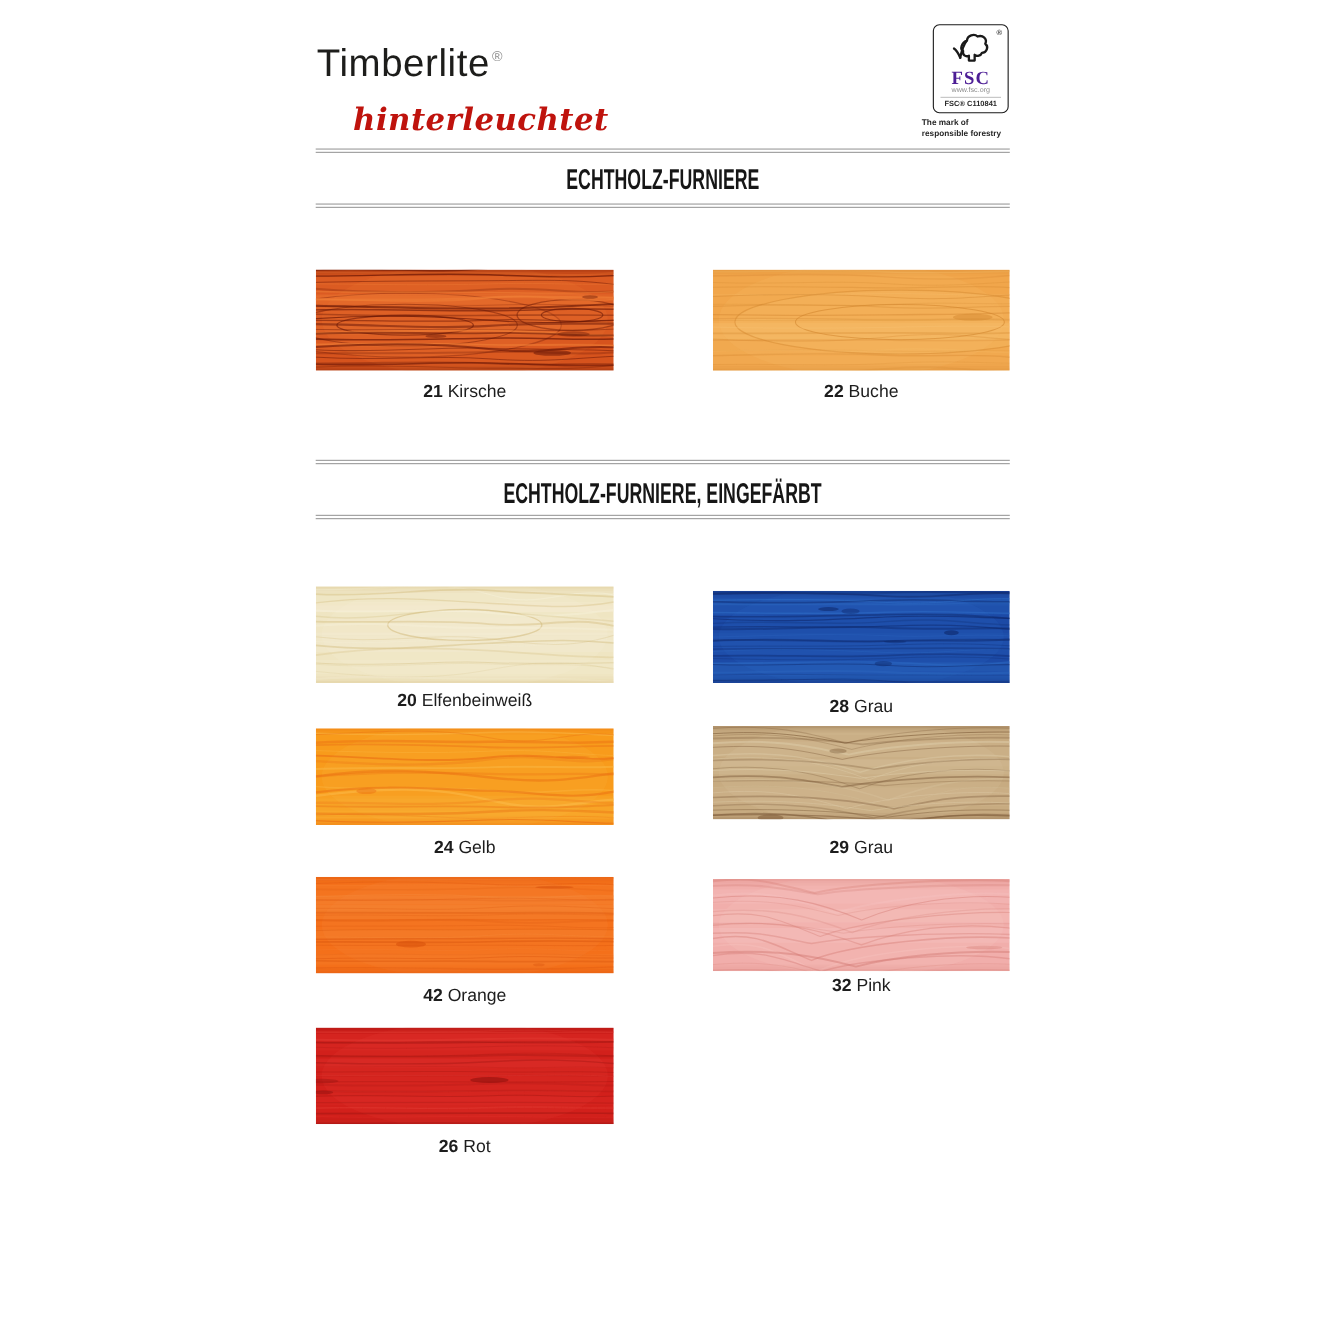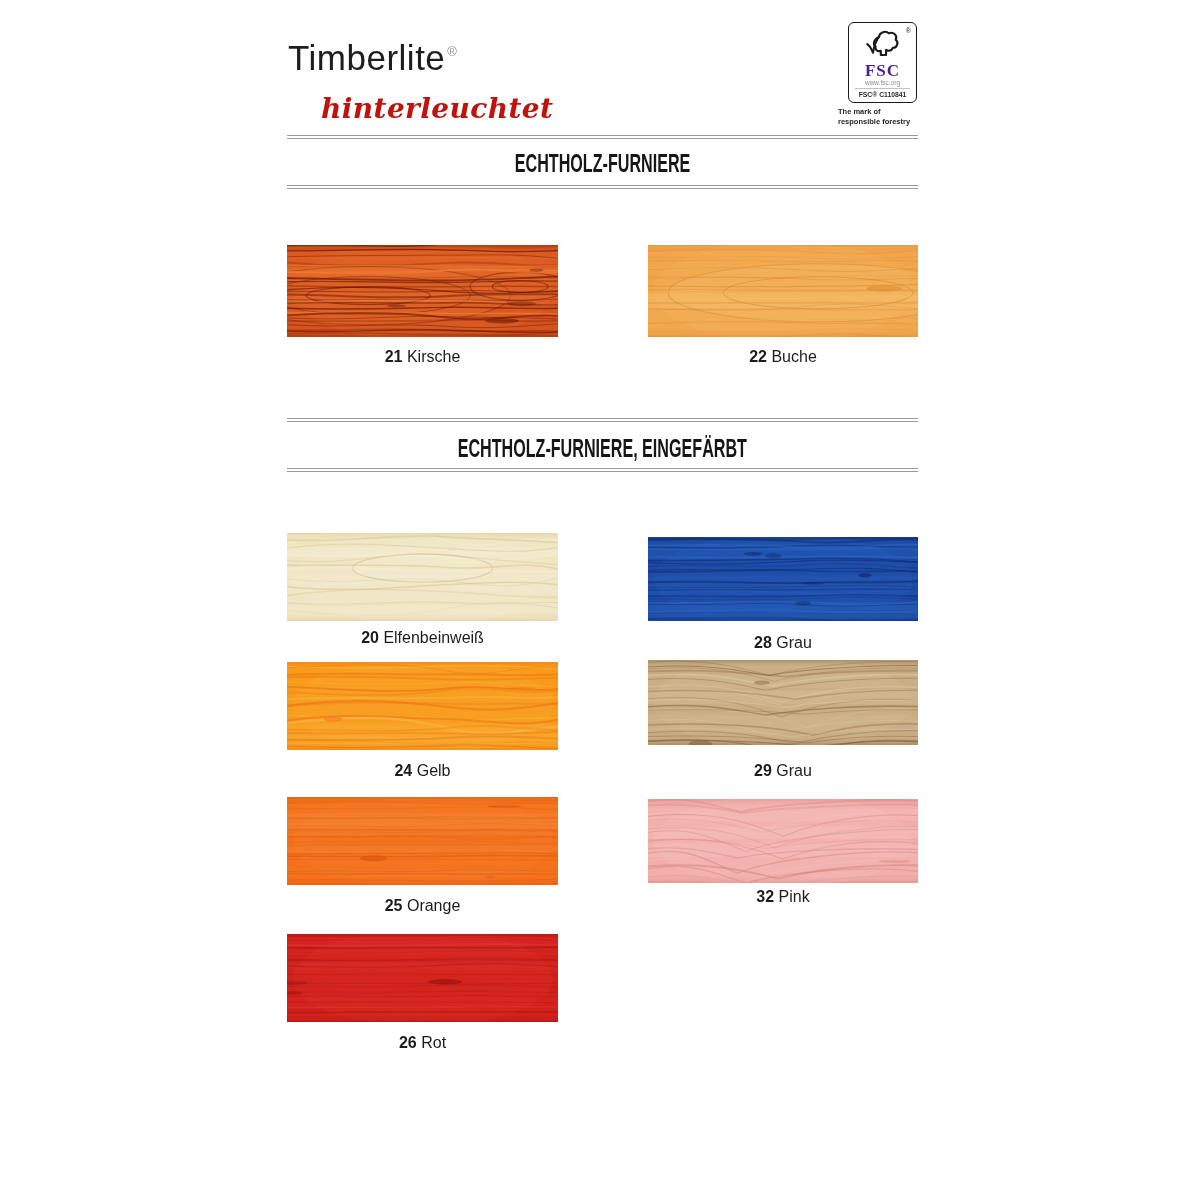--- a/index.html
+++ b/index.html
@@ -384,21 +384,21 @@
         <ellipse cx="86.6" cy="61.3" rx="13.6" ry="3.1" fill="#d7510b" opacity="0.56"></ellipse>
         <ellipse cx="217.1" cy="9.5" rx="17.4" ry="1.3" fill="#d7510b" opacity="0.56"></ellipse>
         <rect y="0" width="271" height="2" fill="#d7510b" opacity="0.28"></rect>
         <rect y="86" width="271" height="2" fill="#d7510b" opacity="0.28"></rect>
         <rect y="2" width="271" height="2" fill="#d7510b" opacity="0.14"></rect>
         <rect y="84" width="271" height="2" fill="#d7510b" opacity="0.14"></rect>
         <rect y="4" width="271" height="2" fill="#d7510b" opacity="0.07"></rect>
         <rect y="82" width="271" height="2" fill="#d7510b" opacity="0.07"></rect>
       </svg>
     </div>
-    <div class="swatch-label" style="left: 287px; top: 897px; width: 271px;"><b>25</b> <span>Orange</span></div>
+    <div class="swatch-label" style="left: 287px; top: 897px; width: 271px;"><b>42</b> <span>Orange</span></div>
     <div class="swatch" style="left: 648px; top: 799px; width: 270px; height: 84px;">
       <svg width="270" height="84" viewBox="0 0 270 84">
         <rect width="270" height="84" fill="#f1aeab"></rect>
         <rect y="27.5" width="270" height="12.2" fill="#f9cfcb" opacity="0.21"></rect>
         <rect y="82.9" width="270" height="10.2" fill="#f9cfcb" opacity="0.19"></rect>
         <rect y="44.6" width="270" height="13.5" fill="#f9cfcb" opacity="0.22"></rect>
         <rect y="9.6" width="270" height="12.8" fill="#f9cfcb" opacity="0.18"></rect>
         <ellipse cx="135.0" cy="42.0" rx="129.6" ry="46.2" fill="#f9cfcb" opacity="0.15"></ellipse>
         <path d="M0 2.1 C 41.7 -2.8 56.6 4.8 92.6 12.8 C 128.6 4.8 221.4 -0.8 270 2.1" fill="none" stroke="#d57d76" stroke-width="1.84" opacity="0.34"></path>
         <path d="M0 6.4 C 42.9 4.0 59.4 8.3 95.4 14.0 C 131.4 8.3 221.4 4.9 270 5.8" fill="none" stroke="#d57d76" stroke-width="1.91" opacity="0.28"></path>

